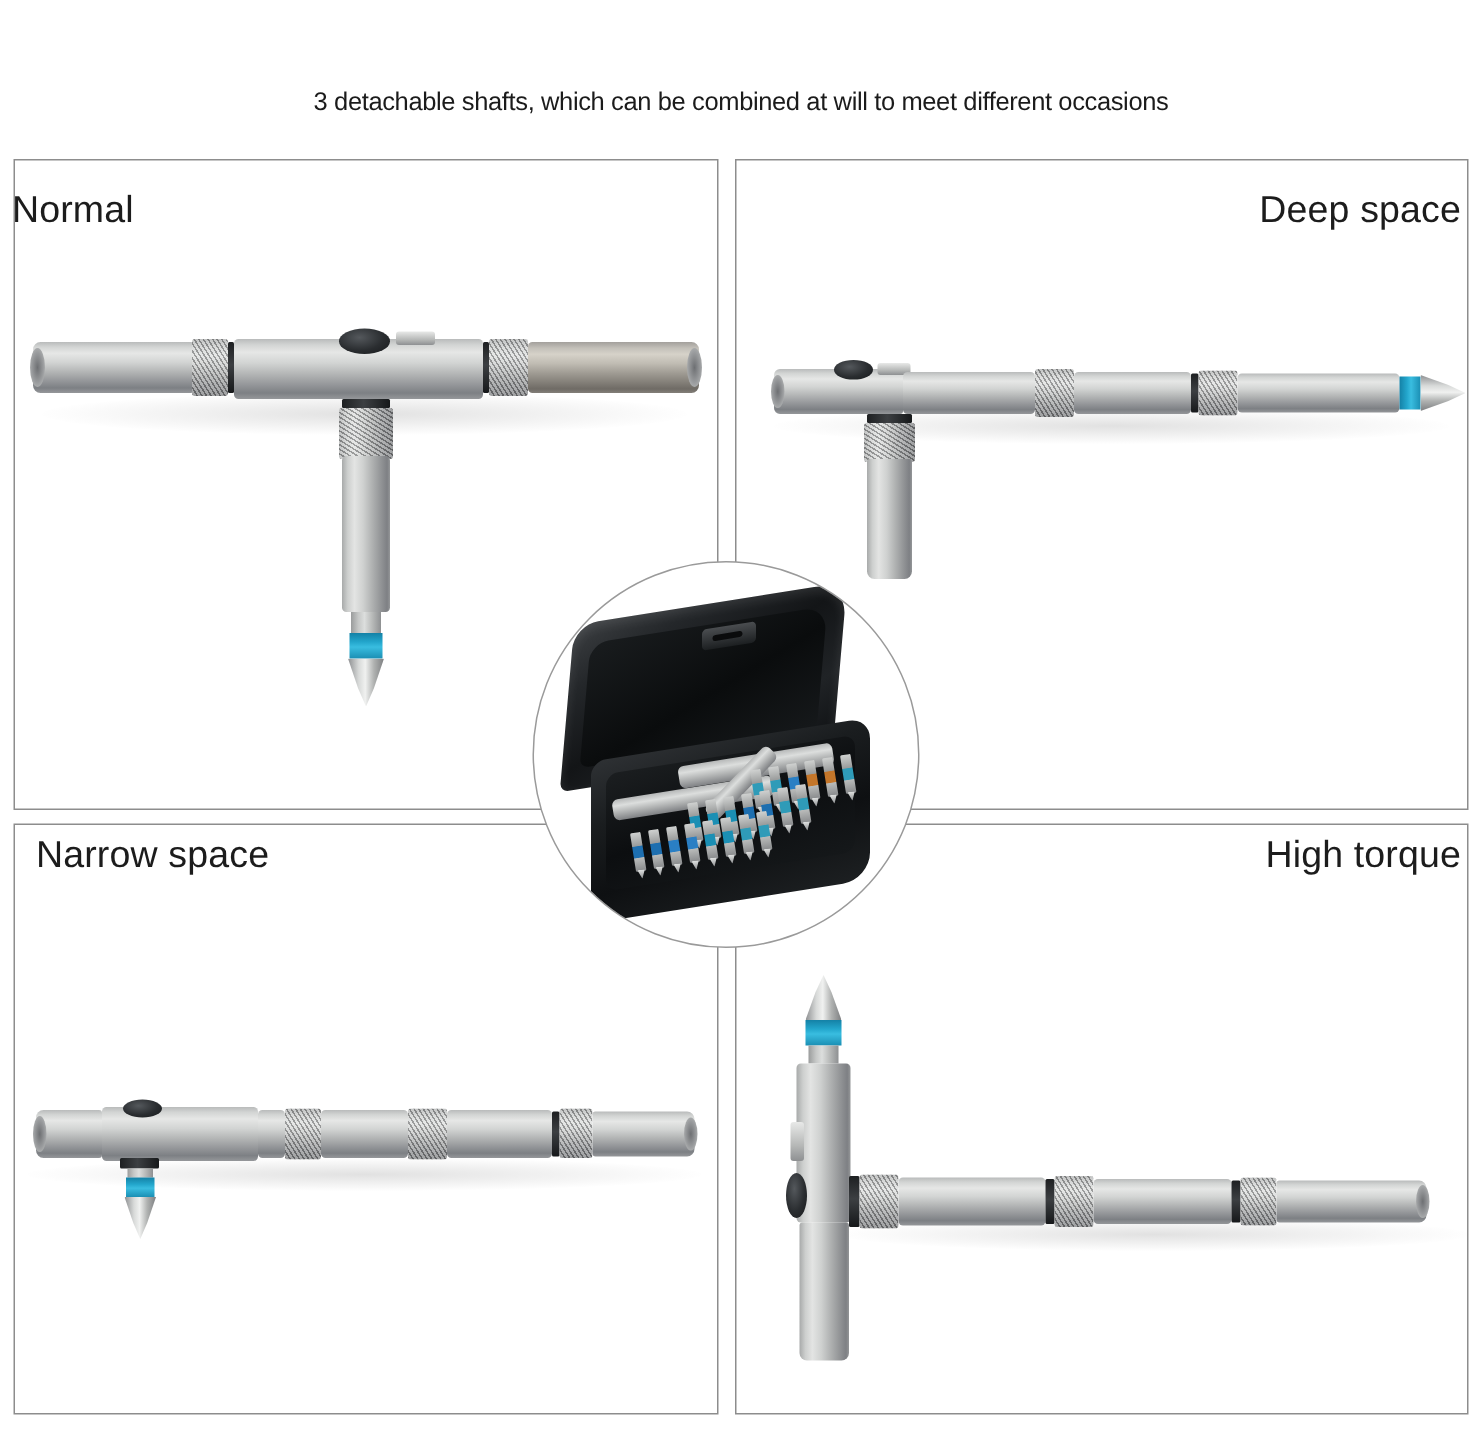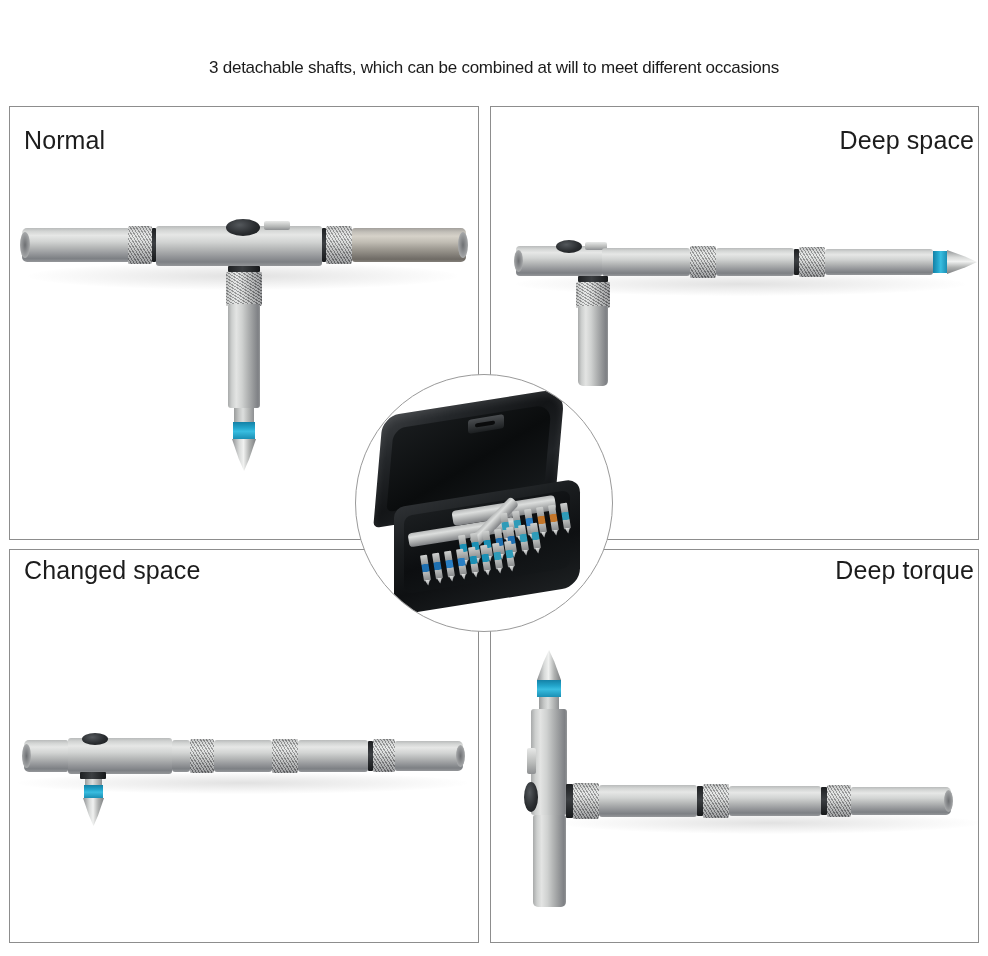--- a/index.html
+++ b/index.html
@@ -58,21 +58,21 @@
   .q-bl { left: 9px;   top: 549px; width: 470px; height: 394px; }
   .q-br { left: 490px; top: 549px; width: 489px; height: 394px; }
 
   .qlabel {
     position: absolute;
     font-size: 25px; color: #1c1c1c; font-weight: normal;
     font-family: "Liberation Sans", sans-serif;
     letter-spacing: 0.1px;
     white-space: nowrap;
   }
-  .lbl-tl { left: 24px;  top: 126px; text-align: right; }
+  .lbl-tl { left: 8px;  top: 126px; text-align: right; }
   .lbl-tr { right: 14px; top: 126px; }
   .lbl-bl { left: 24px;  top: 556px; }
   .lbl-br { right: 14px; top: 556px; }
 
   
   .tool { position: absolute; }
 
   .bar {
     position: absolute;
     background: linear-gradient(to bottom,
@@ -312,21 +312,21 @@
       <div class="bit-band" style="left:933px; top:251px; width:14px; height:22px;"></div>
       <div class="bit-tip-right" style="left:947px; top:250px; width:30px; height:24px;"></div>
     </div>
 
     <div class="ring v" style="left:578px; top:276px; width:30px; height:6px;"></div>
     <div class="knurl v" style="left:576px; top:282px; width:34px; height:26px;"></div>
     <div class="vbar" style="left:578px; top:306px; width:30px; height:80px; border-radius:2px 2px 5px 5px;"></div>
   </div>
 
   <div class="quad q-bl"></div>
-  <div class="qlabel lbl-bl">Changed space</div>
+  <div class="qlabel lbl-bl">Narrow space</div>
 
   <div class="tool">
     <div class="shadow-soft" style="left:18px; top:772px; width:450px; height:22px;"></div>
 
     <div class="bar" style="left:24px; top:740px; width:44px; height:32px; border-radius:5px 2px 2px 5px;"></div>
     <div class="cap" style="left:22px; top:744px; width:9px; height:24px;"></div>
     <div class="bar" style="left:68px; top:738px; width:104px; height:36px;"></div>
     <div class="hubcap" style="left:82px; top:733px; width:26px; height:12px;"></div>
 
     <div class="bar" style="left:172px; top:740px; width:18px; height:32px;"></div>
@@ -341,21 +341,21 @@
 
     <div class="ring v" style="left:80px; top:772px; width:26px; height:7px;"></div>
     <div class="bit">
       <div class="bit-shank" style="left:85px; top:779px; width:17px; height:6px;"></div>
       <div class="bit-band h" style="left:84px; top:785px; width:19px; height:13px;"></div>
       <div class="bit-tip-down" style="left:83px; top:798px; width:21px; height:28px;"></div>
     </div>
   </div>
 
   <div class="quad q-br"></div>
-  <div class="qlabel lbl-br" style="right:14px;">Deep torque</div>
+  <div class="qlabel lbl-br" style="right:14px;">High torque</div>
 
   <div class="tool">
     <div class="shadow-soft" style="left:560px; top:812px; width:420px; height:22px;"></div>
 
     <div class="bit">
       <div class="bit-tip-up" style="left:537px; top:650px; width:24px; height:30px;"></div>
       <div class="bit-band h" style="left:537px; top:680px; width:24px; height:17px;"></div>
       <div class="bit-shank" style="left:539px; top:697px; width:20px; height:12px;"></div>
     </div>
 

